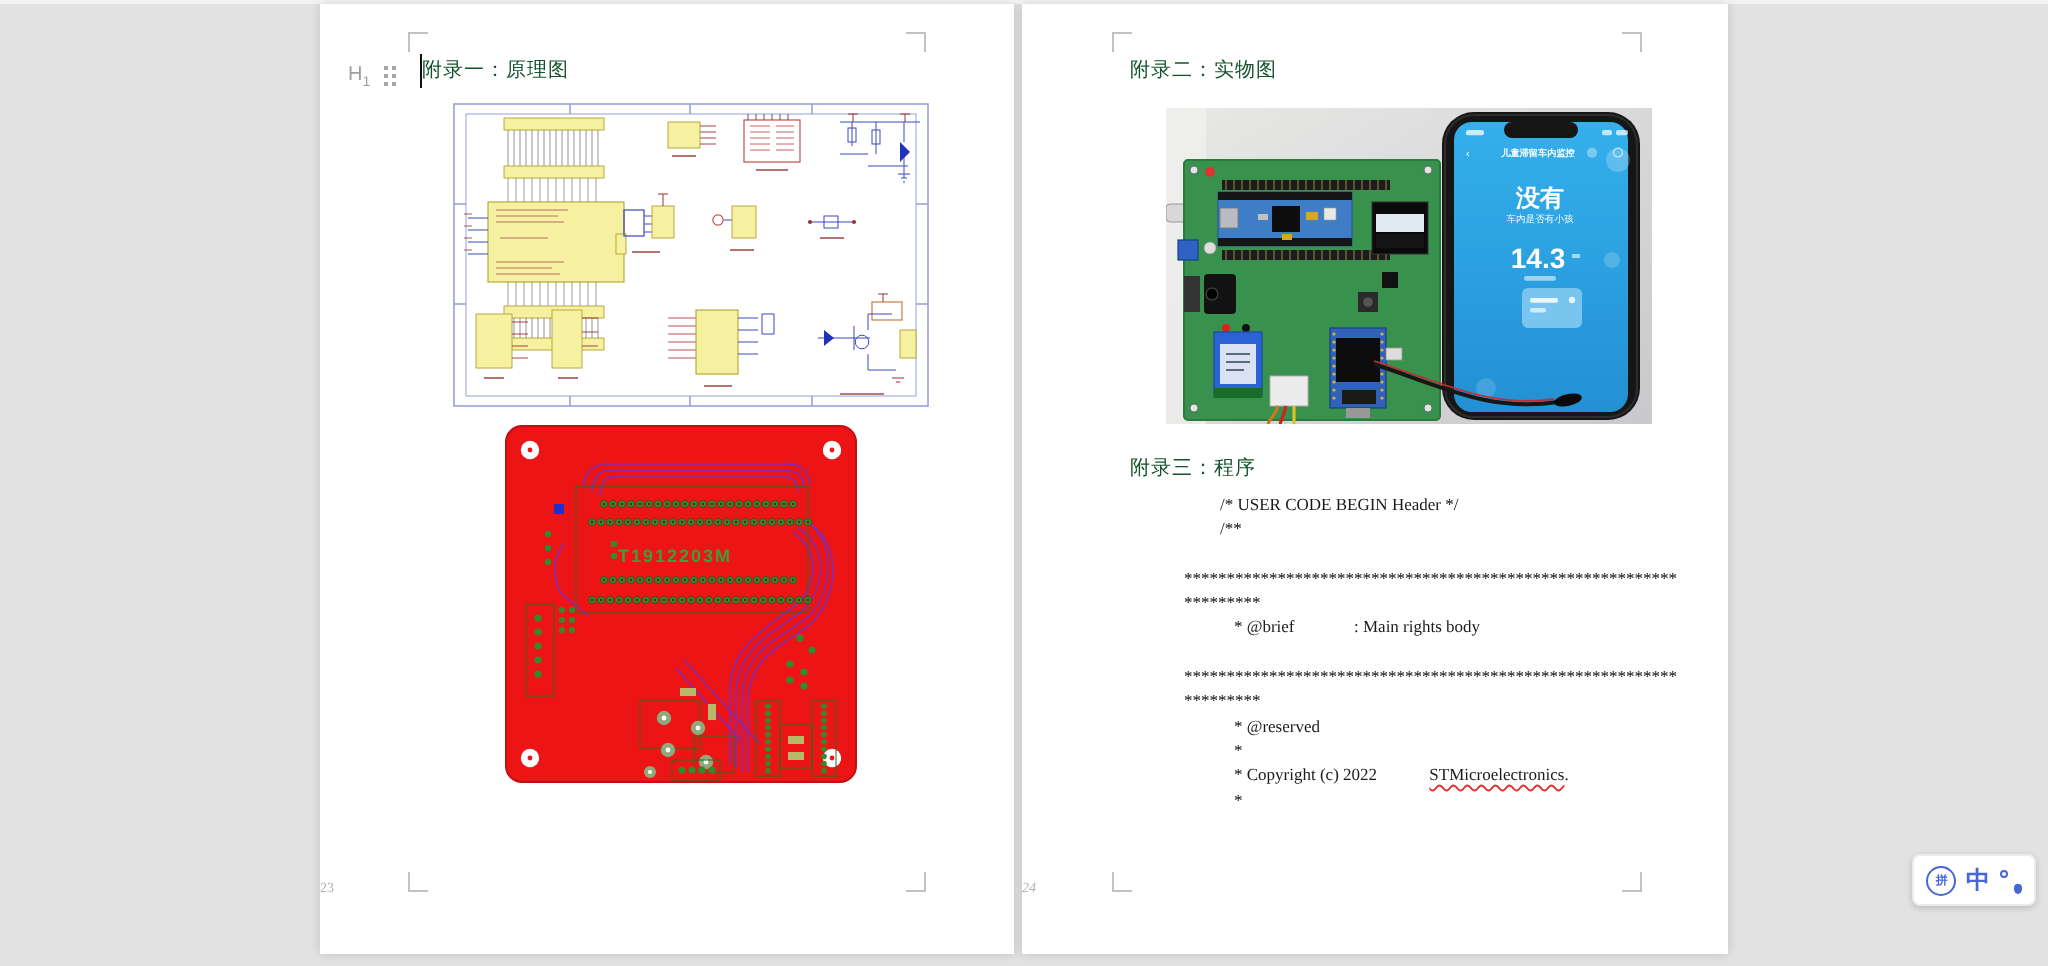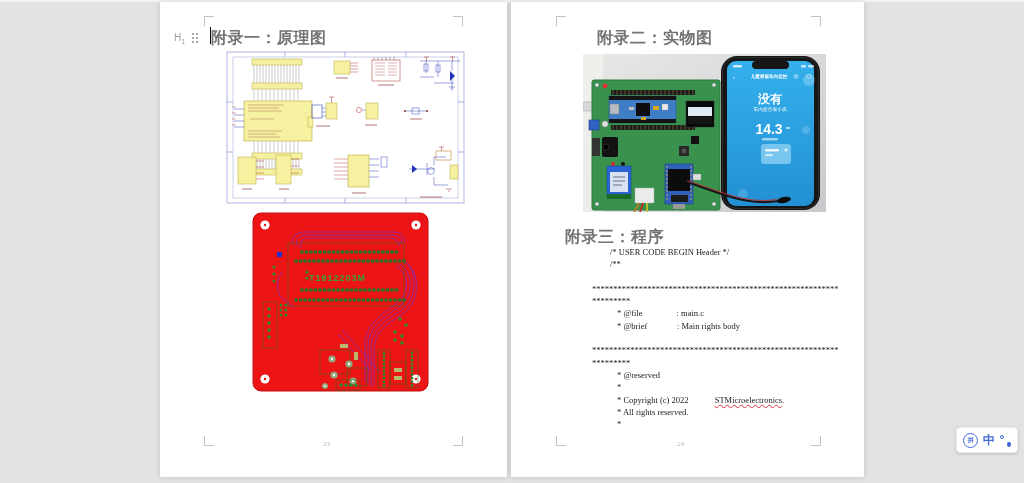--- a/index.html
+++ b/index.html
@@ -3,27 +3,27 @@
 <meta charset="utf-8">
 <style>
   * { margin:0; padding:0; box-sizing:border-box; }
   html,body { width:1024px; height:483px; overflow:hidden; }
   body { background:#e2e2e2; font-family:"Liberation Serif", serif; position:relative; }
   .top-strip { position:absolute; left:0; top:0; width:1024px; height:2px; background:#f3f3f3; }
   .page { position:absolute; top:2px; height:475px; background:#ffffff; box-shadow:0 0 5px rgba(0,0,0,.14); }
   #left-page { left:160px; width:347px; }
   #right-page { left:511px; width:353px; }
 
-  .doc-heading { position:absolute; font-size:16px; font-weight:bold; color:#737373; letter-spacing:.5px; white-space:nowrap; }
+  .doc-heading { position:absolute; font-size:10px; font-weight:normal; color:#14532d; letter-spacing:.5px; white-space:nowrap; }
   .crop { position:absolute; width:10px; height:10px; }
   .crop.tl { border-left:1px solid #c2c2c2; border-top:1px solid #c2c2c2; }
   .crop.tr { border-right:1px solid #c2c2c2; border-top:1px solid #c2c2c2; }
   .crop.bl { border-left:1px solid #c2c2c2; border-bottom:1px solid #c2c2c2; }
   .crop.br { border-right:1px solid #c2c2c2; border-bottom:1px solid #c2c2c2; }
-  .page-num { position:absolute; left:0; right:14px; text-align:center; font-size:7px; color:#b2b2b2; }
+  .page-num { position:absolute; left:0; right:14px; text-align:left; font-size:7px; color:#b2b2b2; }
 
   .h1-icon { position:absolute; left:14px; top:30px; font-size:10px; color:#9e9e9e; font-family:"Liberation Sans",sans-serif; }
   .h1-icon sub { font-size:7px; }
   .drag-handle { position:absolute; left:32px; top:31px; width:8px; height:12px; display:grid; grid-template-columns:2px 2px; grid-template-rows:2px 2px 2px; gap:2px; }
   .drag-handle i { background:#a8a8a8; }
   .text-cursor { position:absolute; left:50px; top:25px; width:1px; height:17px; background:#111; }
 
   .doc-img { position:absolute; }
 
   #code-block { position:absolute; left:54px; top:244px; width:270px; font-size:8.5px; color:#1a1a1a; }
@@ -510,21 +510,21 @@
 
   <div class="page-num" style="top:438px;">23</div>
 </div>
 
 <div class="page" id="right-page">
   <div class="crop tl" style="left:45px; top:14px;"></div>
   <div class="crop tr" style="left:300px; top:14px;"></div>
   <div class="crop bl" style="left:45px; top:434px;"></div>
   <div class="crop br" style="left:300px; top:434px;"></div>
 
-  <div class="doc-heading" style="left:54px; top:26px;margin-left:32px;">附录二：实物图</div>
+  <div class="doc-heading" style="left:54px; top:26px;">附录二：实物图</div>
 
   <svg class="doc-img" style="left:72px; top:52px;" width="243" height="158" viewBox="0 0 243 158">
     <defs>
       <linearGradient id="tbl" x1="0" y1="0" x2="1" y2="1">
         <stop offset="0" stop-color="#e8e8e6"></stop>
           <stop offset="1" stop-color="#c9c9cd"></stop>
       </linearGradient>
       <linearGradient id="scr" x1="0" y1="0" x2="0" y2="1">
         <stop offset="0" stop-color="#34b0ec"></stop>
           <stop offset="1" stop-color="#2390d4"></stop>
@@ -665,29 +665,27 @@
   </svg>
 
   <div class="doc-heading" style="left:54px; top:225px;">附录三：程序</div>
 
   <div id="code-block">
       <div class="code-line i1">/* USER CODE BEGIN Header */</div>
       <div class="code-line i1">/**</div>
       <div class="code-line "></div>
       <div class="code-line i0">**********************************************************</div>
       <div class="code-line i0">*********</div>
-      <div class="code-line i2">* @file                : main.c</div>
       <div class="code-line i2">* @brief              : Main rights body</div>
       <div class="code-line "></div>
       <div class="code-line i0">**********************************************************</div>
       <div class="code-line i0">*********</div>
       <div class="code-line i2">* @reserved</div>
       <div class="code-line i2">*</div>
       <div class="code-line i2">* Copyright (c) 2022 <span class="spell">STMicroelectronics</span>.</div>
-      <div class="code-line i2">* All rights reserved.</div>
       <div class="code-line i2">*</div>
     </div>
 
   <div class="page-num" style="top:438px;font-style:italic;">24</div>
 </div>
 
 <div class="ime-bar">
   <div class="ime-circle">拼</div>
   <div class="ime-mode">中</div>
   <div class="ime-punct">

